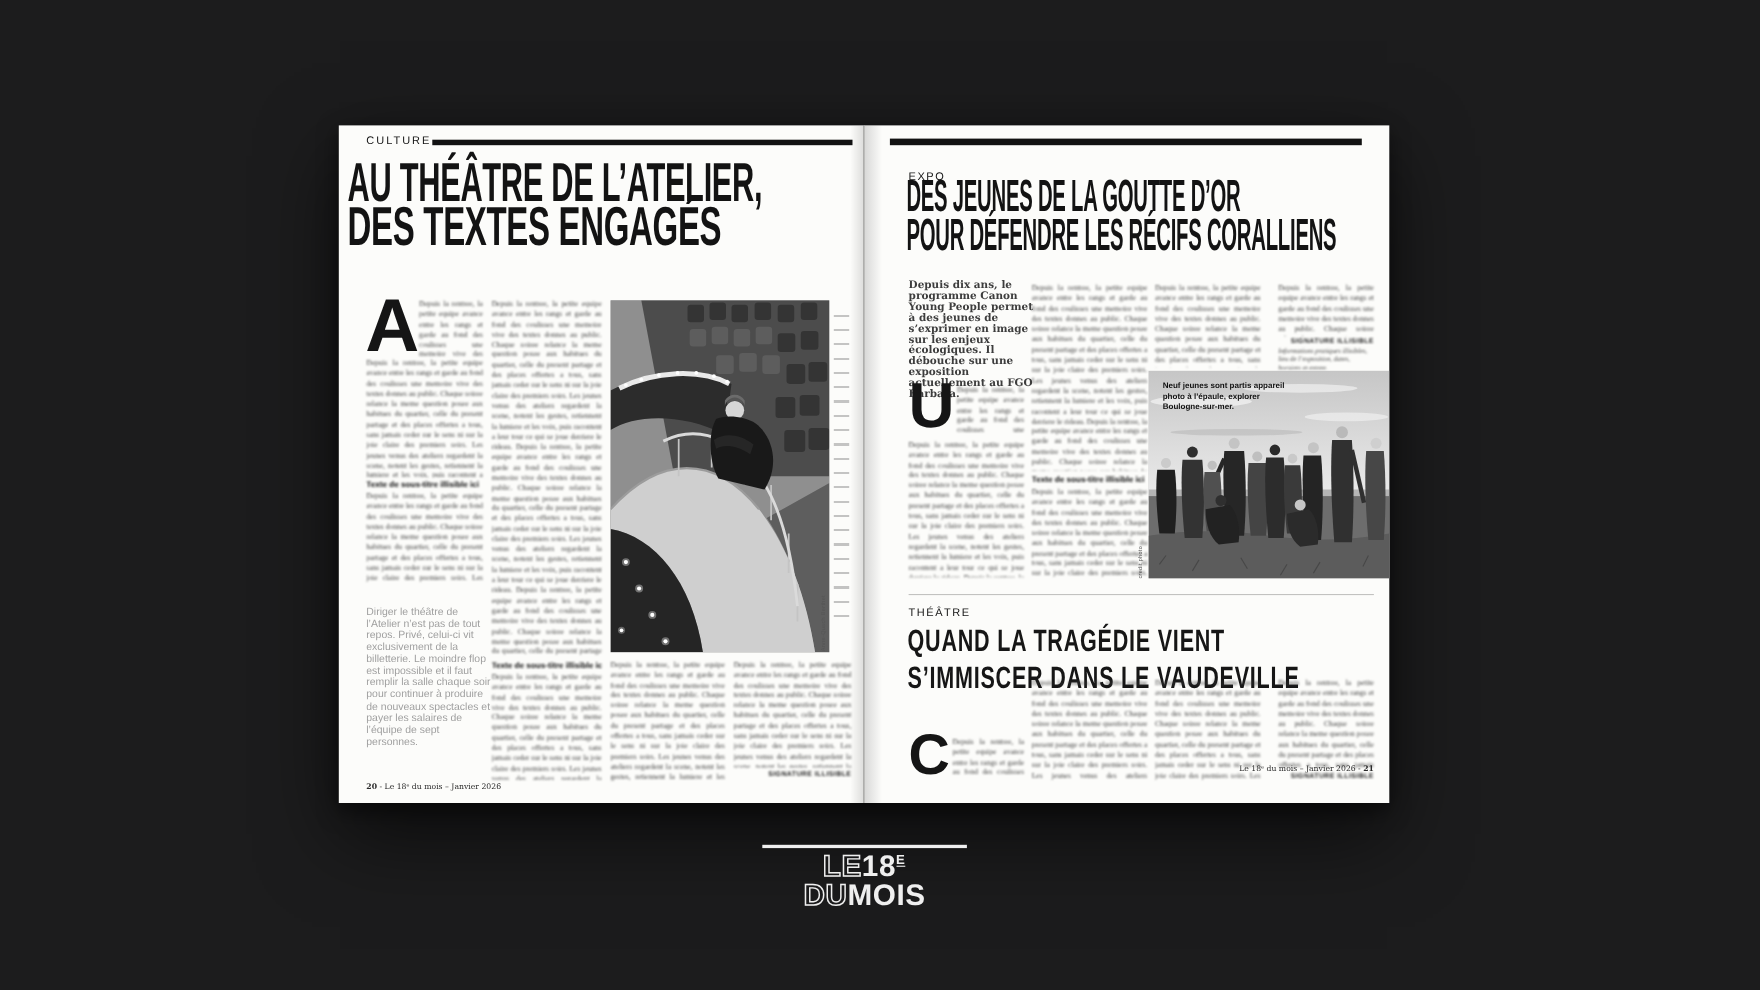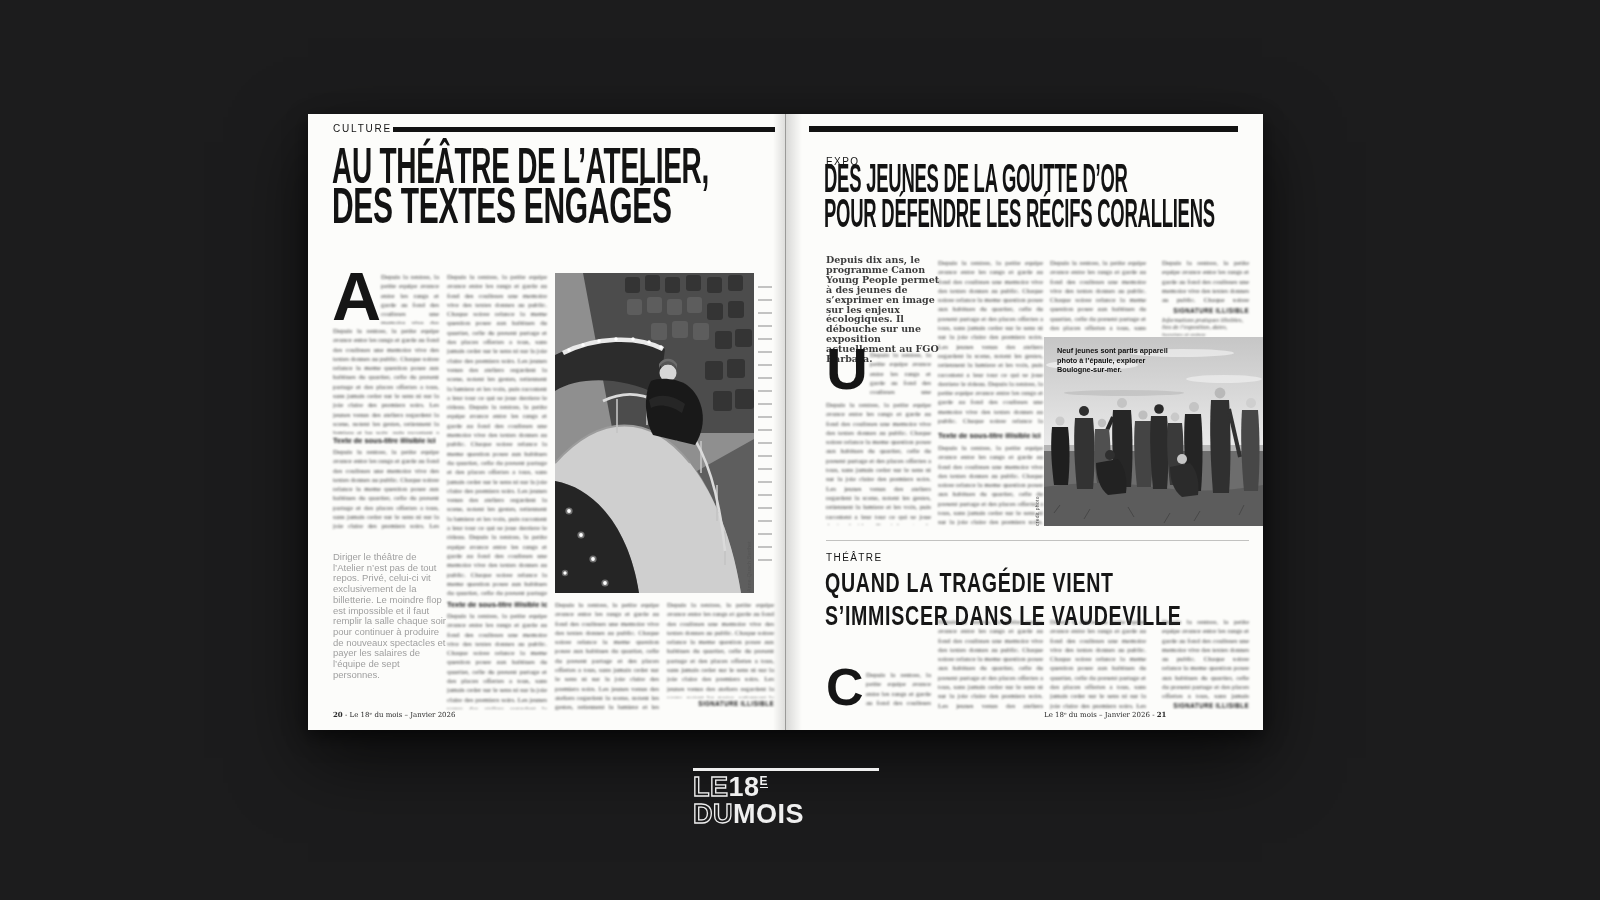--- a/index.html
+++ b/index.html
@@ -33,38 +33,38 @@
   .folio b{font-weight:700;}
   .caption{font-size:7.3px;font-weight:700;line-height:9.6px;color:#111;}
   .credit{font-size:5px;color:#555;writing-mode:vertical-rl;transform:rotate(180deg);
           letter-spacing:.3px;white-space:nowrap;overflow:hidden;}
   .marks{background:repeating-linear-gradient(to bottom,#8c8c8c 0 2px,transparent 2px 13px);
          opacity:.5;filter:blur(.6px);}
   .divider{background:#c2c2c0;}
   .wideHead{color:#161616;font-weight:800;}
   .wideHead .ln{display:inline-block;white-space:nowrap;transform-origin:0 0;letter-spacing:1px;}
   
-  .brand{position:absolute;left:693px;top:768px;width:186px;text-align:left;}
+  .brand{position:absolute;left:693px;top:768px;width:186px;text-align:center;}
   .brand .rule{height:2.5px;background:#efefef;margin-bottom:3px;}
   .brand .word{font-size:27px;font-weight:900;letter-spacing:.5px;color:#efefef;line-height:27px;}
   .brand .ol{color:transparent;-webkit-text-stroke:1.3px #efefef;}
   .brand .sup{display:inline-block;font-size:12px;vertical-align:top;line-height:12px;
               border-bottom:1.6px solid #efefef;margin:1px 1px 0 0;-webkit-text-stroke:0;color:#efefef;}
 </style>
 </head>
 <body>
 
 <div class="stage">
   <div class="spread">
 
     <section class="page page-left">
       <span class="abs kicker" style="left:25px;top:9px;">CULTURE</span>
       <div class="abs bar" style="left:85px;top:13px;width:382px;height:5px;"></div>
 
-      <h1 class="abs hl" style="left:24px;top:32px;margin:0;font-size:50px;line-height:40px;">
+      <h1 class="abs hl" style="left:8px;top:32px;margin:0;font-size:50px;line-height:40px;">
         <span class="ln" style="transform:scaleX(.56);">AU THÉÂTRE DE L’ATELIER,</span><br>
         <span class="ln" style="transform:scaleX(.60);">DES TEXTES ENGAGÉS</span>
       </h1>
 
 
       <div class="abs cap" style="left:24px;top:156px;font-size:68px;">A</div>
       <div class="abs bf blurfill" style="left:73px;top:158px;width:58px;height:52px;">Depuis la rentree, la petite equipe avance entre les rangs et garde au fond des coulisses une memoire vive des textes donnes au public. Chaque soiree relance la meme question posee aux habitues du quartier, celle du present partage et des places offertes a tous, sans jamais ceder sur le sens ni sur la joie claire des premiers soirs. Les jeunes venus des ateliers regardent la scene, notent les gestes, retiennent la lumiere et les voix, puis racontent a leur tour ce qui se joue derriere le rideau. Depuis la rentree, la petite equipe avance entre les rangs et garde au fond des coulisses une memoire vive des textes donnes au public. Chaque soiree relance la meme question posee aux habitues du quartier, celle du present partage et des places offertes a tous, sans jamais ceder sur le sens ni sur la joie claire des premiers soirs. Les jeunes venus des ateliers regardent la scene, notent les gestes, retiennent la lumiere et les voix, puis racontent a leur tour ce qui se joue derriere le rideau. Depuis la rentree, la petite equipe avance entre les rangs et garde au fond des coulisses une memoire vive des textes donnes au public. Chaque soiree relance la meme question posee aux habitues du quartier, celle du present partage et des places offertes a tous, sans jamais ceder sur le sens ni sur la joie claire des premiers soirs. Les jeunes venus des ateliers regardent la scene, notent les gestes, retiennent la lumiere et les voix, puis racontent a leur tour ce qui se joue derriere le rideau. Depuis la rentree, la petite equipe avance entre les rangs et garde au fond des coulisses une memoire vive des textes donnes au public. Chaque soiree relance la meme question posee aux habitues du quartier, celle du present partage et des places offertes a tous, sans jamais ceder sur le sens ni sur la joie claire des premiers soirs. Les jeunes venus des ateliers regardent la scene, notent les gestes, retiennent la lumiere et les voix, puis racontent a leur tour ce qui se joue derriere le rideau. Depuis la rentree, la petite equipe avance entre les rangs et garde au fond des coulisses une memoire vive des textes donnes au public. Chaque soiree relance la meme question posee aux habitues du quartier, celle du present partage et des places offertes a tous, sans jamais ceder sur le sens ni sur la joie claire des premiers soirs. Les jeunes venus des ateliers regardent la scene, notent les gestes, retiennent la lumiere et les voix, puis racontent a leur tour ce qui se joue derriere le rideau. Depuis la rentree, la petite equipe avance entre les rangs et garde au fond des coulisses une memoire vive des textes donnes au public. Chaque soiree relance la meme question posee aux habitues du quartier, celle du present partage et des places offertes a tous, sans jamais ceder sur le sens ni sur la joie claire des premiers soirs. Les jeunes venus des ateliers regardent la scene, notent les gestes, retiennent la lumiere et les voix, puis racontent a leur tour ce qui se joue derriere le rideau. Depuis la rentree, la petite equipe avance entre les rangs et garde au fond des coulisses une memoire vive des textes donnes au public. Chaque soiree relance la meme question posee aux habitues du quartier, celle du present partage et des places offertes a tous, sans jamais ceder sur le sens ni sur la joie claire des premiers soirs. Les jeunes venus des ateliers regardent la scene, notent les gestes, retiennent la lumiere et les voix, puis racontent a leur tour ce qui se joue derriere le rideau. </div>
       <div class="abs bf blurfill" style="left:25px;top:212px;width:106px;height:108px;">Depuis la rentree, la petite equipe avance entre les rangs et garde au fond des coulisses une memoire vive des textes donnes au public. Chaque soiree relance la meme question posee aux habitues du quartier, celle du present partage et des places offertes a tous, sans jamais ceder sur le sens ni sur la joie claire des premiers soirs. Les jeunes venus des ateliers regardent la scene, notent les gestes, retiennent la lumiere et les voix, puis racontent a leur tour ce qui se joue derriere le rideau. Depuis la rentree, la petite equipe avance entre les rangs et garde au fond des coulisses une memoire vive des textes donnes au public. Chaque soiree relance la meme question posee aux habitues du quartier, celle du present partage et des places offertes a tous, sans jamais ceder sur le sens ni sur la joie claire des premiers soirs. Les jeunes venus des ateliers regardent la scene, notent les gestes, retiennent la lumiere et les voix, puis racontent a leur tour ce qui se joue derriere le rideau. Depuis la rentree, la petite equipe avance entre les rangs et garde au fond des coulisses une memoire vive des textes donnes au public. Chaque soiree relance la meme question posee aux habitues du quartier, celle du present partage et des places offertes a tous, sans jamais ceder sur le sens ni sur la joie claire des premiers soirs. Les jeunes venus des ateliers regardent la scene, notent les gestes, retiennent la lumiere et les voix, puis racontent a leur tour ce qui se joue derriere le rideau. Depuis la rentree, la petite equipe avance entre les rangs et garde au fond des coulisses une memoire vive des textes donnes au public. Chaque soiree relance la meme question posee aux habitues du quartier, celle du present partage et des places offertes a tous, sans jamais ceder sur le sens ni sur la joie claire des premiers soirs. Les jeunes venus des ateliers regardent la scene, notent les gestes, retiennent la lumiere et les voix, puis racontent a leur tour ce qui se joue derriere le rideau. Depuis la rentree, la petite equipe avance entre les rangs et garde au fond des coulisses une memoire vive des textes donnes au public. Chaque soiree relance la meme question posee aux habitues du quartier, celle du present partage et des places offertes a tous, sans jamais ceder sur le sens ni sur la joie claire des premiers soirs. Les jeunes venus des ateliers regardent la scene, notent les gestes, retiennent la lumiere et les voix, puis racontent a leur tour ce qui se joue derriere le rideau. Depuis la rentree, la petite equipe avance entre les rangs et garde au fond des coulisses une memoire vive des textes donnes au public. Chaque soiree relance la meme question posee aux habitues du quartier, celle du present partage et des places offertes a tous, sans jamais ceder sur le sens ni sur la joie claire des premiers soirs. Les jeunes venus des ateliers regardent la scene, notent les gestes, retiennent la lumiere et les voix, puis racontent a leur tour ce qui se joue derriere le rideau. Depuis la rentree, la petite equipe avance entre les rangs et garde au fond des coulisses une memoire vive des textes donnes au public. Chaque soiree relance la meme question posee aux habitues du quartier, celle du present partage et des places offertes a tous, sans jamais ceder sur le sens ni sur la joie claire des premiers soirs. Les jeunes venus des ateliers regardent la scene, notent les gestes, retiennent la lumiere et les voix, puis racontent a leur tour ce qui se joue derriere le rideau. </div>
       <div class="abs bsub" style="left:25px;top:322px;width:106px;">Texte de sous-titre illisible ici</div>
       <div class="abs bf blurfill" style="left:25px;top:333px;width:106px;height:84px;">Depuis la rentree, la petite equipe avance entre les rangs et garde au fond des coulisses une memoire vive des textes donnes au public. Chaque soiree relance la meme question posee aux habitues du quartier, celle du present partage et des places offertes a tous, sans jamais ceder sur le sens ni sur la joie claire des premiers soirs. Les jeunes venus des ateliers regardent la scene, notent les gestes, retiennent la lumiere et les voix, puis racontent a leur tour ce qui se joue derriere le rideau. Depuis la rentree, la petite equipe avance entre les rangs et garde au fond des coulisses une memoire vive des textes donnes au public. Chaque soiree relance la meme question posee aux habitues du quartier, celle du present partage et des places offertes a tous, sans jamais ceder sur le sens ni sur la joie claire des premiers soirs. Les jeunes venus des ateliers regardent la scene, notent les gestes, retiennent la lumiere et les voix, puis racontent a leur tour ce qui se joue derriere le rideau. Depuis la rentree, la petite equipe avance entre les rangs et garde au fond des coulisses une memoire vive des textes donnes au public. Chaque soiree relance la meme question posee aux habitues du quartier, celle du present partage et des places offertes a tous, sans jamais ceder sur le sens ni sur la joie claire des premiers soirs. Les jeunes venus des ateliers regardent la scene, notent les gestes, retiennent la lumiere et les voix, puis racontent a leur tour ce qui se joue derriere le rideau. Depuis la rentree, la petite equipe avance entre les rangs et garde au fond des coulisses une memoire vive des textes donnes au public. Chaque soiree relance la meme question posee aux habitues du quartier, celle du present partage et des places offertes a tous, sans jamais ceder sur le sens ni sur la joie claire des premiers soirs. Les jeunes venus des ateliers regardent la scene, notent les gestes, retiennent la lumiere et les voix, puis racontent a leur tour ce qui se joue derriere le rideau. Depuis la rentree, la petite equipe avance entre les rangs et garde au fond des coulisses une memoire vive des textes donnes au public. Chaque soiree relance la meme question posee aux habitues du quartier, celle du present partage et des places offertes a tous, sans jamais ceder sur le sens ni sur la joie claire des premiers soirs. Les jeunes venus des ateliers regardent la scene, notent les gestes, retiennent la lumiere et les voix, puis racontent a leur tour ce qui se joue derriere le rideau. Depuis la rentree, la petite equipe avance entre les rangs et garde au fond des coulisses une memoire vive des textes donnes au public. Chaque soiree relance la meme question posee aux habitues du quartier, celle du present partage et des places offertes a tous, sans jamais ceder sur le sens ni sur la joie claire des premiers soirs. Les jeunes venus des ateliers regardent la scene, notent les gestes, retiennent la lumiere et les voix, puis racontent a leur tour ce qui se joue derriere le rideau. Depuis la rentree, la petite equipe avance entre les rangs et garde au fond des coulisses une memoire vive des textes donnes au public. Chaque soiree relance la meme question posee aux habitues du quartier, celle du present partage et des places offertes a tous, sans jamais ceder sur le sens ni sur la joie claire des premiers soirs. Les jeunes venus des ateliers regardent la scene, notent les gestes, retiennent la lumiere et les voix, puis racontent a leur tour ce qui se joue derriere le rideau. </div>
@@ -256,21 +256,21 @@
 
 
       <div class="abs cap" style="left:40px;top:553px;font-size:52px;">C</div>
       <div class="abs bf blurfill" style="left:80px;top:556px;width:65px;height:38px;">Depuis la rentree, la petite equipe avance entre les rangs et garde au fond des coulisses une memoire vive des textes donnes au public. Chaque soiree relance la meme question posee aux habitues du quartier, celle du present partage et des places offertes a tous, sans jamais ceder sur le sens ni sur la joie claire des premiers soirs. Les jeunes venus des ateliers regardent la scene, notent les gestes, retiennent la lumiere et les voix, puis racontent a leur tour ce qui se joue derriere le rideau. Depuis la rentree, la petite equipe avance entre les rangs et garde au fond des coulisses une memoire vive des textes donnes au public. Chaque soiree relance la meme question posee aux habitues du quartier, celle du present partage et des places offertes a tous, sans jamais ceder sur le sens ni sur la joie claire des premiers soirs. Les jeunes venus des ateliers regardent la scene, notent les gestes, retiennent la lumiere et les voix, puis racontent a leur tour ce qui se joue derriere le rideau. Depuis la rentree, la petite equipe avance entre les rangs et garde au fond des coulisses une memoire vive des textes donnes au public. Chaque soiree relance la meme question posee aux habitues du quartier, celle du present partage et des places offertes a tous, sans jamais ceder sur le sens ni sur la joie claire des premiers soirs. Les jeunes venus des ateliers regardent la scene, notent les gestes, retiennent la lumiere et les voix, puis racontent a leur tour ce qui se joue derriere le rideau. Depuis la rentree, la petite equipe avance entre les rangs et garde au fond des coulisses une memoire vive des textes donnes au public. Chaque soiree relance la meme question posee aux habitues du quartier, celle du present partage et des places offertes a tous, sans jamais ceder sur le sens ni sur la joie claire des premiers soirs. Les jeunes venus des ateliers regardent la scene, notent les gestes, retiennent la lumiere et les voix, puis racontent a leur tour ce qui se joue derriere le rideau. Depuis la rentree, la petite equipe avance entre les rangs et garde au fond des coulisses une memoire vive des textes donnes au public. Chaque soiree relance la meme question posee aux habitues du quartier, celle du present partage et des places offertes a tous, sans jamais ceder sur le sens ni sur la joie claire des premiers soirs. Les jeunes venus des ateliers regardent la scene, notent les gestes, retiennent la lumiere et les voix, puis racontent a leur tour ce qui se joue derriere le rideau. Depuis la rentree, la petite equipe avance entre les rangs et garde au fond des coulisses une memoire vive des textes donnes au public. Chaque soiree relance la meme question posee aux habitues du quartier, celle du present partage et des places offertes a tous, sans jamais ceder sur le sens ni sur la joie claire des premiers soirs. Les jeunes venus des ateliers regardent la scene, notent les gestes, retiennent la lumiere et les voix, puis racontent a leur tour ce qui se joue derriere le rideau. Depuis la rentree, la petite equipe avance entre les rangs et garde au fond des coulisses une memoire vive des textes donnes au public. Chaque soiree relance la meme question posee aux habitues du quartier, celle du present partage et des places offertes a tous, sans jamais ceder sur le sens ni sur la joie claire des premiers soirs. Les jeunes venus des ateliers regardent la scene, notent les gestes, retiennent la lumiere et les voix, puis racontent a leur tour ce qui se joue derriere le rideau. </div>
 
       <div class="abs bf blurfill" style="left:152px;top:503px;width:105px;height:93px;">Depuis la rentree, la petite equipe avance entre les rangs et garde au fond des coulisses une memoire vive des textes donnes au public. Chaque soiree relance la meme question posee aux habitues du quartier, celle du present partage et des places offertes a tous, sans jamais ceder sur le sens ni sur la joie claire des premiers soirs. Les jeunes venus des ateliers regardent la scene, notent les gestes, retiennent la lumiere et les voix, puis racontent a leur tour ce qui se joue derriere le rideau. Depuis la rentree, la petite equipe avance entre les rangs et garde au fond des coulisses une memoire vive des textes donnes au public. Chaque soiree relance la meme question posee aux habitues du quartier, celle du present partage et des places offertes a tous, sans jamais ceder sur le sens ni sur la joie claire des premiers soirs. Les jeunes venus des ateliers regardent la scene, notent les gestes, retiennent la lumiere et les voix, puis racontent a leur tour ce qui se joue derriere le rideau. Depuis la rentree, la petite equipe avance entre les rangs et garde au fond des coulisses une memoire vive des textes donnes au public. Chaque soiree relance la meme question posee aux habitues du quartier, celle du present partage et des places offertes a tous, sans jamais ceder sur le sens ni sur la joie claire des premiers soirs. Les jeunes venus des ateliers regardent la scene, notent les gestes, retiennent la lumiere et les voix, puis racontent a leur tour ce qui se joue derriere le rideau. Depuis la rentree, la petite equipe avance entre les rangs et garde au fond des coulisses une memoire vive des textes donnes au public. Chaque soiree relance la meme question posee aux habitues du quartier, celle du present partage et des places offertes a tous, sans jamais ceder sur le sens ni sur la joie claire des premiers soirs. Les jeunes venus des ateliers regardent la scene, notent les gestes, retiennent la lumiere et les voix, puis racontent a leur tour ce qui se joue derriere le rideau. Depuis la rentree, la petite equipe avance entre les rangs et garde au fond des coulisses une memoire vive des textes donnes au public. Chaque soiree relance la meme question posee aux habitues du quartier, celle du present partage et des places offertes a tous, sans jamais ceder sur le sens ni sur la joie claire des premiers soirs. Les jeunes venus des ateliers regardent la scene, notent les gestes, retiennent la lumiere et les voix, puis racontent a leur tour ce qui se joue derriere le rideau. Depuis la rentree, la petite equipe avance entre les rangs et garde au fond des coulisses une memoire vive des textes donnes au public. Chaque soiree relance la meme question posee aux habitues du quartier, celle du present partage et des places offertes a tous, sans jamais ceder sur le sens ni sur la joie claire des premiers soirs. Les jeunes venus des ateliers regardent la scene, notent les gestes, retiennent la lumiere et les voix, puis racontent a leur tour ce qui se joue derriere le rideau. Depuis la rentree, la petite equipe avance entre les rangs et garde au fond des coulisses une memoire vive des textes donnes au public. Chaque soiree relance la meme question posee aux habitues du quartier, celle du present partage et des places offertes a tous, sans jamais ceder sur le sens ni sur la joie claire des premiers soirs. Les jeunes venus des ateliers regardent la scene, notent les gestes, retiennent la lumiere et les voix, puis racontent a leur tour ce qui se joue derriere le rideau. </div>
       <div class="abs bf blurfill" style="left:264px;top:503px;width:96px;height:93px;">Depuis la rentree, la petite equipe avance entre les rangs et garde au fond des coulisses une memoire vive des textes donnes au public. Chaque soiree relance la meme question posee aux habitues du quartier, celle du present partage et des places offertes a tous, sans jamais ceder sur le sens ni sur la joie claire des premiers soirs. Les jeunes venus des ateliers regardent la scene, notent les gestes, retiennent la lumiere et les voix, puis racontent a leur tour ce qui se joue derriere le rideau. Depuis la rentree, la petite equipe avance entre les rangs et garde au fond des coulisses une memoire vive des textes donnes au public. Chaque soiree relance la meme question posee aux habitues du quartier, celle du present partage et des places offertes a tous, sans jamais ceder sur le sens ni sur la joie claire des premiers soirs. Les jeunes venus des ateliers regardent la scene, notent les gestes, retiennent la lumiere et les voix, puis racontent a leur tour ce qui se joue derriere le rideau. Depuis la rentree, la petite equipe avance entre les rangs et garde au fond des coulisses une memoire vive des textes donnes au public. Chaque soiree relance la meme question posee aux habitues du quartier, celle du present partage et des places offertes a tous, sans jamais ceder sur le sens ni sur la joie claire des premiers soirs. Les jeunes venus des ateliers regardent la scene, notent les gestes, retiennent la lumiere et les voix, puis racontent a leur tour ce qui se joue derriere le rideau. Depuis la rentree, la petite equipe avance entre les rangs et garde au fond des coulisses une memoire vive des textes donnes au public. Chaque soiree relance la meme question posee aux habitues du quartier, celle du present partage et des places offertes a tous, sans jamais ceder sur le sens ni sur la joie claire des premiers soirs. Les jeunes venus des ateliers regardent la scene, notent les gestes, retiennent la lumiere et les voix, puis racontent a leur tour ce qui se joue derriere le rideau. Depuis la rentree, la petite equipe avance entre les rangs et garde au fond des coulisses une memoire vive des textes donnes au public. Chaque soiree relance la meme question posee aux habitues du quartier, celle du present partage et des places offertes a tous, sans jamais ceder sur le sens ni sur la joie claire des premiers soirs. Les jeunes venus des ateliers regardent la scene, notent les gestes, retiennent la lumiere et les voix, puis racontent a leur tour ce qui se joue derriere le rideau. Depuis la rentree, la petite equipe avance entre les rangs et garde au fond des coulisses une memoire vive des textes donnes au public. Chaque soiree relance la meme question posee aux habitues du quartier, celle du present partage et des places offertes a tous, sans jamais ceder sur le sens ni sur la joie claire des premiers soirs. Les jeunes venus des ateliers regardent la scene, notent les gestes, retiennent la lumiere et les voix, puis racontent a leur tour ce qui se joue derriere le rideau. Depuis la rentree, la petite equipe avance entre les rangs et garde au fond des coulisses une memoire vive des textes donnes au public. Chaque soiree relance la meme question posee aux habitues du quartier, celle du present partage et des places offertes a tous, sans jamais ceder sur le sens ni sur la joie claire des premiers soirs. Les jeunes venus des ateliers regardent la scene, notent les gestes, retiennent la lumiere et les voix, puis racontent a leur tour ce qui se joue derriere le rideau. </div>
       <div class="abs bf blurfill" style="left:376px;top:503px;width:87px;height:84px;">Depuis la rentree, la petite equipe avance entre les rangs et garde au fond des coulisses une memoire vive des textes donnes au public. Chaque soiree relance la meme question posee aux habitues du quartier, celle du present partage et des places offertes a tous, sans jamais ceder sur le sens ni sur la joie claire des premiers soirs. Les jeunes venus des ateliers regardent la scene, notent les gestes, retiennent la lumiere et les voix, puis racontent a leur tour ce qui se joue derriere le rideau. Depuis la rentree, la petite equipe avance entre les rangs et garde au fond des coulisses une memoire vive des textes donnes au public. Chaque soiree relance la meme question posee aux habitues du quartier, celle du present partage et des places offertes a tous, sans jamais ceder sur le sens ni sur la joie claire des premiers soirs. Les jeunes venus des ateliers regardent la scene, notent les gestes, retiennent la lumiere et les voix, puis racontent a leur tour ce qui se joue derriere le rideau. Depuis la rentree, la petite equipe avance entre les rangs et garde au fond des coulisses une memoire vive des textes donnes au public. Chaque soiree relance la meme question posee aux habitues du quartier, celle du present partage et des places offertes a tous, sans jamais ceder sur le sens ni sur la joie claire des premiers soirs. Les jeunes venus des ateliers regardent la scene, notent les gestes, retiennent la lumiere et les voix, puis racontent a leur tour ce qui se joue derriere le rideau. Depuis la rentree, la petite equipe avance entre les rangs et garde au fond des coulisses une memoire vive des textes donnes au public. Chaque soiree relance la meme question posee aux habitues du quartier, celle du present partage et des places offertes a tous, sans jamais ceder sur le sens ni sur la joie claire des premiers soirs. Les jeunes venus des ateliers regardent la scene, notent les gestes, retiennent la lumiere et les voix, puis racontent a leur tour ce qui se joue derriere le rideau. Depuis la rentree, la petite equipe avance entre les rangs et garde au fond des coulisses une memoire vive des textes donnes au public. Chaque soiree relance la meme question posee aux habitues du quartier, celle du present partage et des places offertes a tous, sans jamais ceder sur le sens ni sur la joie claire des premiers soirs. Les jeunes venus des ateliers regardent la scene, notent les gestes, retiennent la lumiere et les voix, puis racontent a leur tour ce qui se joue derriere le rideau. Depuis la rentree, la petite equipe avance entre les rangs et garde au fond des coulisses une memoire vive des textes donnes au public. Chaque soiree relance la meme question posee aux habitues du quartier, celle du present partage et des places offertes a tous, sans jamais ceder sur le sens ni sur la joie claire des premiers soirs. Les jeunes venus des ateliers regardent la scene, notent les gestes, retiennent la lumiere et les voix, puis racontent a leur tour ce qui se joue derriere le rideau. Depuis la rentree, la petite equipe avance entre les rangs et garde au fond des coulisses une memoire vive des textes donnes au public. Chaque soiree relance la meme question posee aux habitues du quartier, celle du present partage et des places offertes a tous, sans jamais ceder sur le sens ni sur la joie claire des premiers soirs. Les jeunes venus des ateliers regardent la scene, notent les gestes, retiennent la lumiere et les voix, puis racontent a leur tour ce qui se joue derriere le rideau. </div>
       <div class="abs sig" style="left:376px;top:588px;width:87px;">Signature illisible</div>
 
-      <div class="abs folio" style="left:258px;top:596px;width:205px;text-align:left;">
+      <div class="abs folio" style="left:258px;top:580px;width:205px;text-align:right;">
         <span>Le 18ᵉ du mois – Janvier 2026 - </span><b>21</b>
       </div>
     </section>
   </div>
 
   <div class="brand">
     <div class="rule"></div>
     <div class="word"><span class="ol">LE</span><span>18</span><span class="sup">E</span><span class="ol">DU</span><span>MOIS</span></div>
   </div>
 </div>

